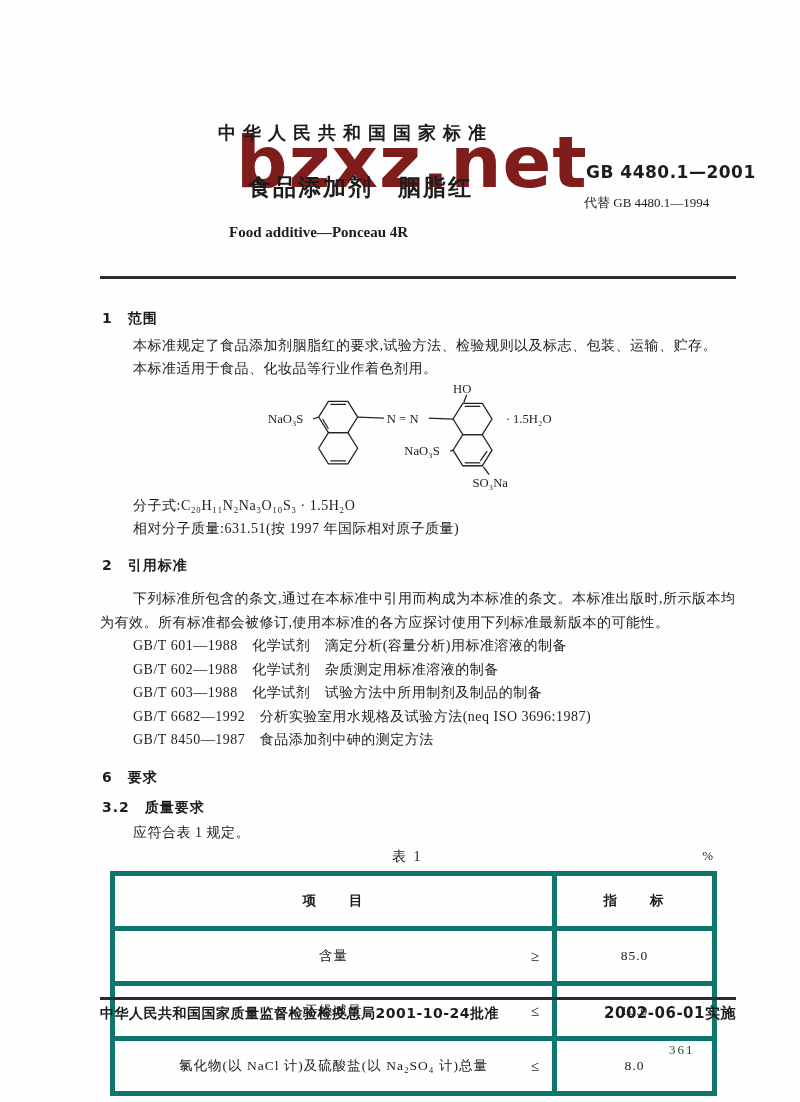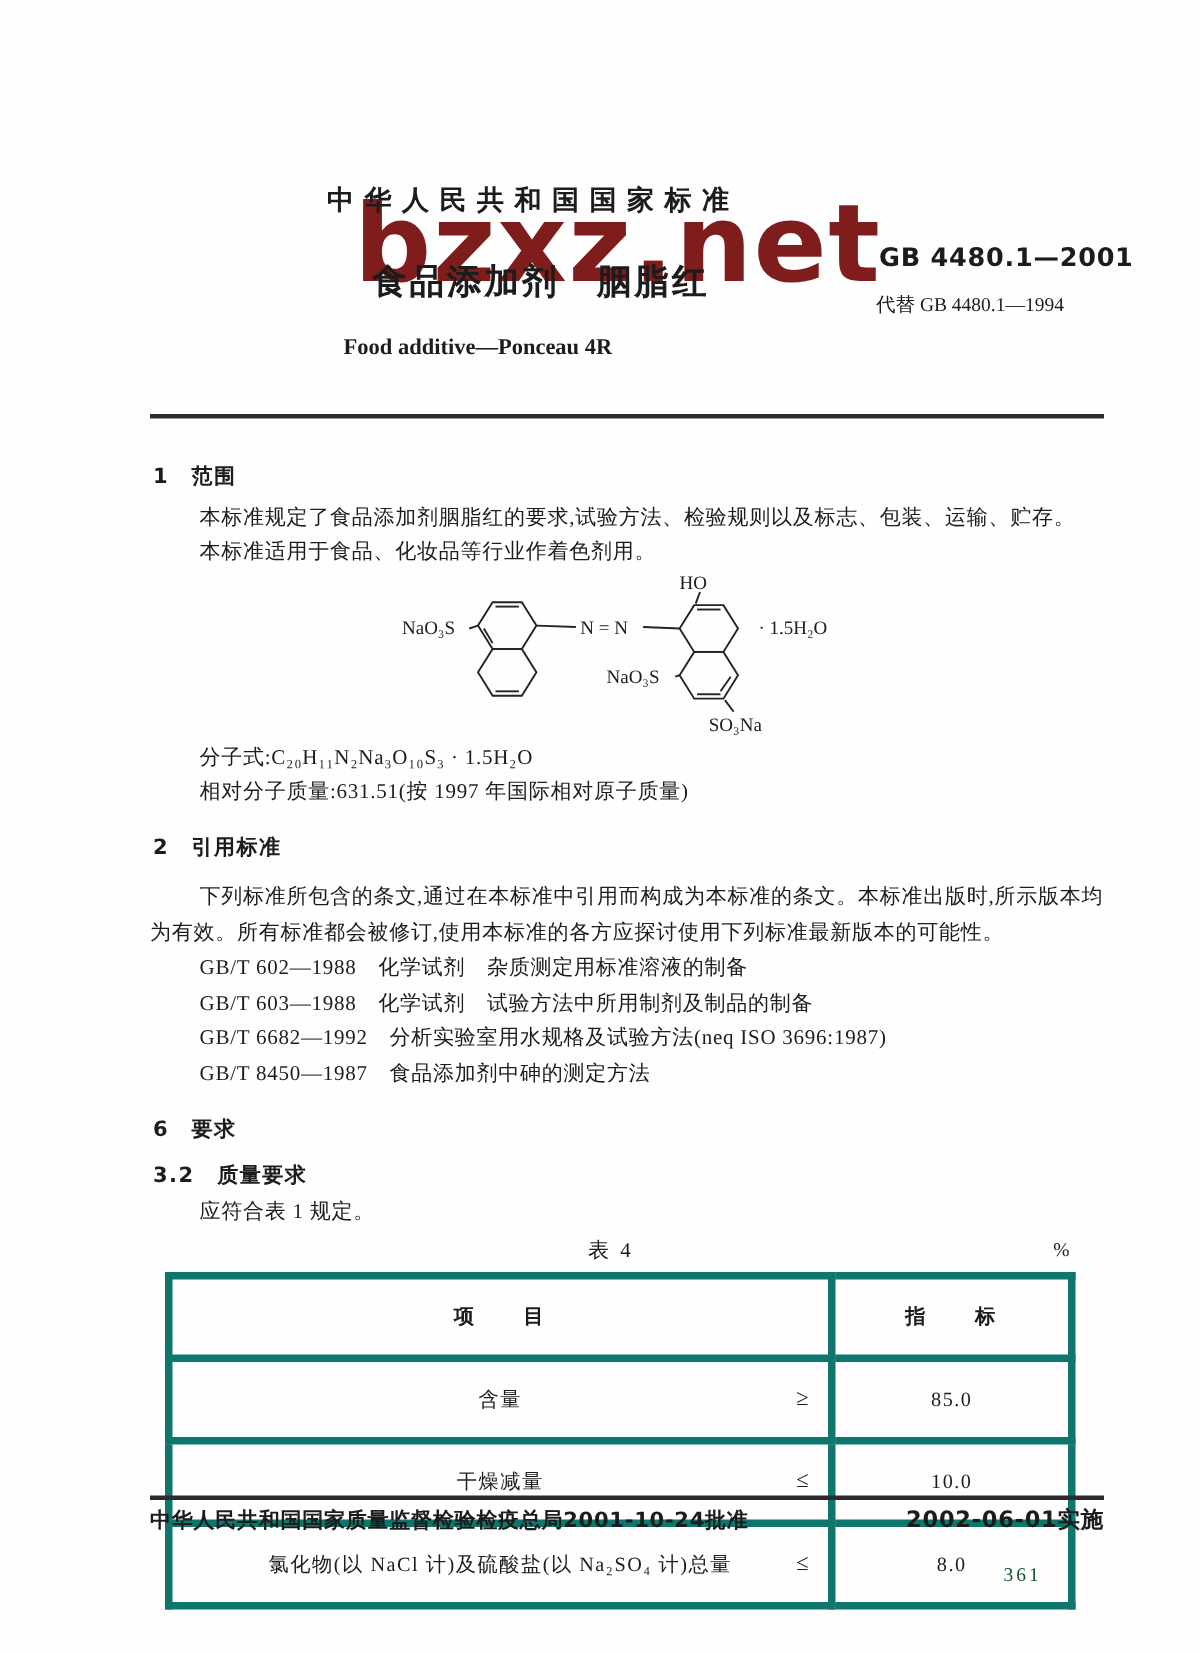--- a/index.html
+++ b/index.html
@@ -120,31 +120,32 @@
         <text x="246" y="42">· 1.5H₂O</text>
       </svg>
     </div>
 
     <div class="ln indent">分子式:C₂₀H₁₁N₂Na₃O₁₀S₃ · 1.5H₂O</div>
     <div class="ln indent">相对分子质量:631.51(按 1997 年国际相对原子质量)</div>
 
     <div class="ln h h-refs">2　引用标准</div>
     <div class="ln indent" style="margin-top:10px;">下列标准所包含的条文,通过在本标准中引用而构成为本标准的条文。本标准出版时,所示版本均</div>
     <div class="ln">为有效。所有标准都会被修订,使用本标准的各方应探讨使用下列标准最新版本的可能性。</div>
+    <div class="ln indent">GB/T 601—1988　化学试剂　滴定分析(容量分析)用标准溶液的制备</div>
     <div class="ln indent">GB/T 602—1988　化学试剂　杂质测定用标准溶液的制备</div>
     <div class="ln indent">GB/T 603—1988　化学试剂　试验方法中所用制剂及制品的制备</div>
     <div class="ln indent">GB/T 6682—1992　分析实验室用水规格及试验方法(neq ISO 3696:1987)</div>
     <div class="ln indent">GB/T 8450—1987　食品添加剂中砷的测定方法</div>
 
     <div class="ln h h-reqs">6　要求</div>
     <div class="ln h h-sub">3.2　质量要求</div>
     <div class="ln indent">应符合表 1 规定。</div>
 
     <div class="caption-row">
-      <span class="tbl-caption">表 4</span>
+      <span class="tbl-caption">表 1</span>
       <span class="tbl-unit">%</span>
     </div>
 
     <table class="spec">
       <colgroup>
           <col class="c1">
           <col class="c2">
         </colgroup>
       <thead>
         <tr>

